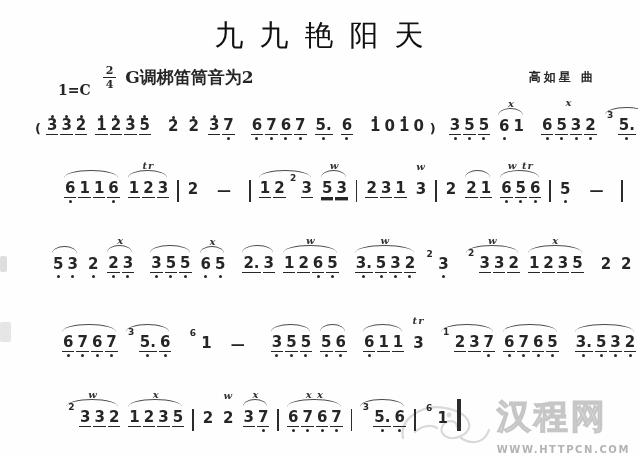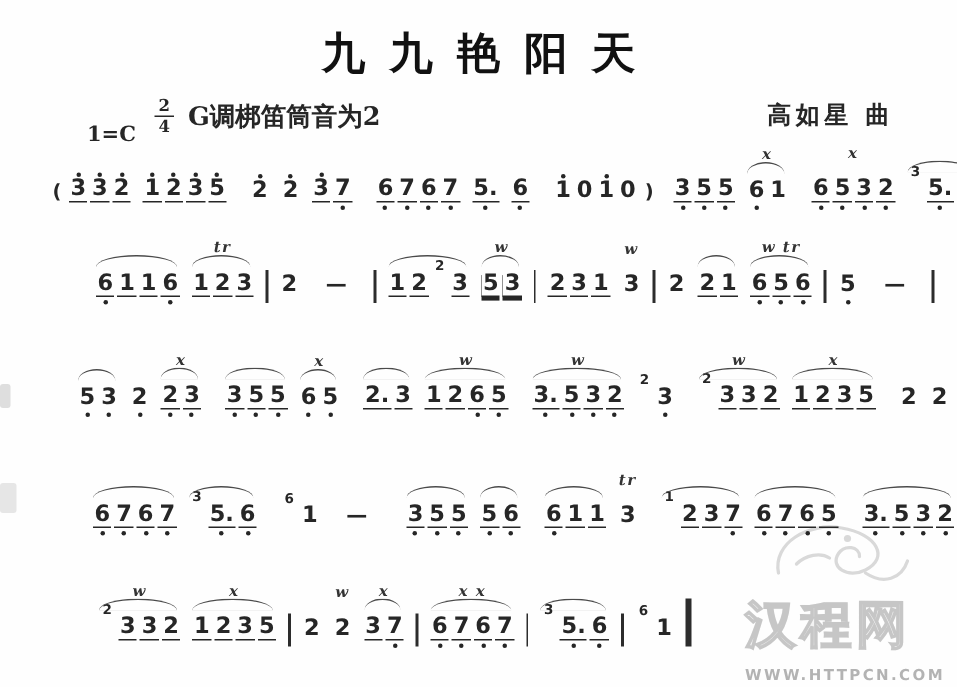--- a/index.html
+++ b/index.html
@@ -1,29 +1,29 @@
 <!DOCTYPE html>
 <html><head>
 <meta charset="utf-8">
 <style>
   html,body{margin:0;padding:0;background:#fff;}
   .page{position:relative;width:638px;height:458px;background:#fefefe;overflow:hidden;
         font-family:"DejaVu Sans",sans-serif;color:#262626;}
-  .title{margin:16px 0 4px 0;text-align:center;font-size:29px;font-weight:700;
+  .title{margin:16px 0 4px 0;text-align:center;font-size:29px;font-weight:400;
          letter-spacing:16px;text-indent:16px;color:#111;}
   .header-row{display:flex;justify-content:space-between;align-items:center;
               padding:2px 42px 0 58px;height:30px;}
   .header-left{display:flex;align-items:center;font-family:"DejaVu Serif",serif;}
   .key{font-size:14px;font-weight:bold;margin-top:26px;}
   .fraction{display:inline-flex;flex-direction:column;align-items:center;margin:0 9px 0 12px;
             font-size:11px;font-weight:bold;line-height:11px;}
   .fraction .num{border-bottom:1.2px solid #262626;padding:0 3px 1px;}
   .fraction .den{padding-top:1px;}
   .instr{font-size:17px;font-weight:bold;}
-  .composer{font-size:16px;font-weight:bold;letter-spacing:3px;}
+  .composer{font-size:12px;font-weight:bold;letter-spacing:3px;}
   #score{position:relative;z-index:1;}
   .score-line{display:flex;align-items:flex-end;padding-top:17px;}
   .l1{padding-left:34px;margin-top:4px;}
   .l2{padding-left:60px;margin-top:17px;}
   .l3{padding-left:48px;margin-top:29px;}
   .l4{padding-left:58px;margin-top:33px;}
   .l5{padding-left:62px;margin-top:23px;}
   .unit{position:relative;display:inline-flex;align-items:flex-end;margin:0 3px;}
   .note{display:inline-flex;flex-direction:column;align-items:center;min-width:11px;margin:0 1px;}
   .da,.db{height:5px;display:flex;align-items:flex-end;justify-content:center;}
@@ -35,21 +35,21 @@
   .grace{align-self:flex-start;margin-top:-2px;}
   .grace .dg{font-size:9px;line-height:9px;height:10px;border:none!important;box-shadow:none!important;}
   .arc{position:absolute;top:-6px;left:1px;right:3px;height:7px;
        border-top:1.3px solid #4a4a4a;border-radius:50% 50% 0 0 / 100% 100% 0 0;}
   .orn{position:absolute;top:-16px;left:50%;transform:translateX(-50%);
        font:italic bold 10px "DejaVu Serif",serif;color:#333;white-space:nowrap;letter-spacing:1px;}
   .bar{width:1.6px;height:22px;background:#2c2c2c;margin:0 4px 3px;align-self:flex-end;}
   .endbar{width:4.5px;height:32px;}
   .dash{font-weight:bold;font-size:14px;margin:0 14px;align-self:flex-end;padding-bottom:7px;}
   .ptext{font-size:13px;font-weight:bold;margin:0 1px;align-self:flex-end;padding-bottom:6px;}
-  .watermark{position:absolute;right:8px;bottom:2px;display:flex;align-items:center;z-index:0;flex-direction:column;}
+  .watermark{position:absolute;right:8px;bottom:2px;display:flex;align-items:center;z-index:0;}
   .wm-logo{margin-right:4px;}
   .wm-name{font-size:34px;font-weight:900;letter-spacing:3px;color:#f3f3f3;
            -webkit-text-stroke:1.2px #c6c6c6;text-shadow:0 0 1px #cfcfcf;line-height:34px;}
   .wm-url{font-size:10px;font-weight:bold;color:#b3b3b3;letter-spacing:1.6px;margin-top:11px;}
   .artifact{position:absolute;background:#dedede;border-radius:2px;}
   .a1{left:0;top:256px;width:7px;height:16px;}
   .a2{left:0;top:322px;width:11px;height:20px;background:#e6e6e6;}
 </style>
 </head>
 <body>

